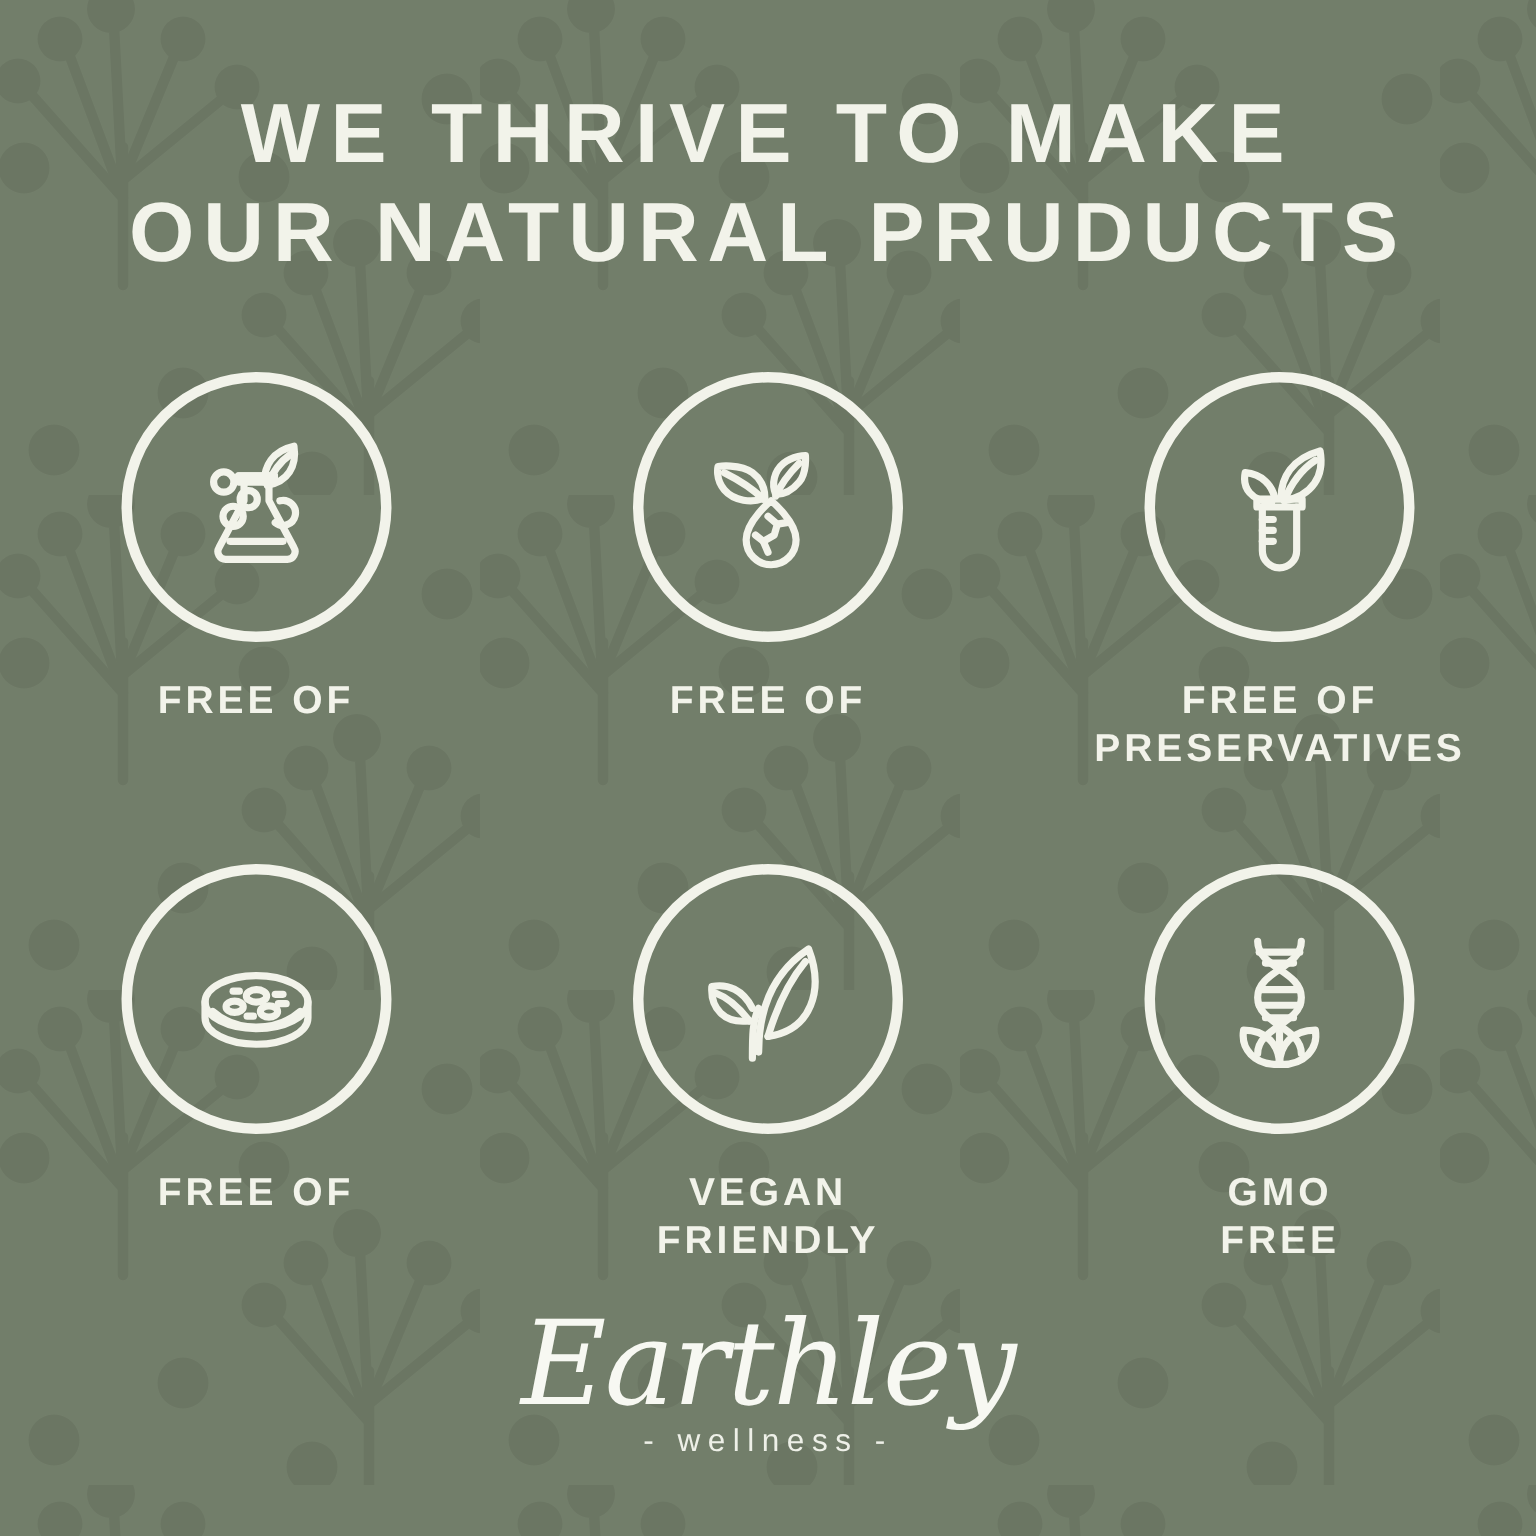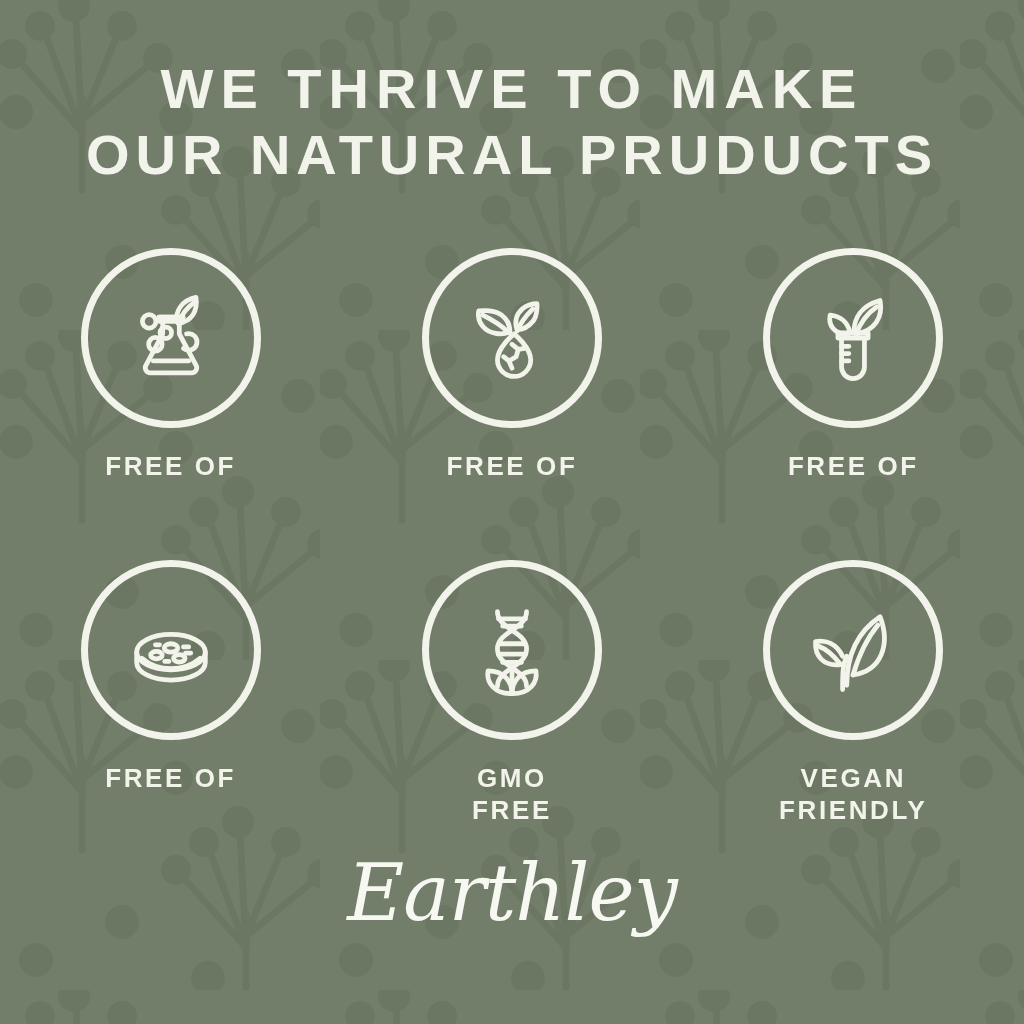--- a/index.html
+++ b/index.html
@@ -54,21 +54,21 @@
     white-space: nowrap;
   }
   .headline .line-2 { letter-spacing: 6px; }
 
   
   .badge-grid {
     margin-top: 22px;
     width: 1024px;
     display: grid;
     grid-template-columns: repeat(3, 1fr);
-    row-gap: 78px;
+    row-gap: 62px;
   }
   .badge {
     display: flex;
     flex-direction: column;
     align-items: center;
   }
   .badge-ring {
     width: 180px;
     height: 180px;
     border-radius: 50%;
@@ -225,20 +225,21 @@
             <path class="st" d="M39,58 L46,58"></path>
             <path class="st" d="M39,65 L46,65"></path>
             <path class="st" d="M39,72 L46,72"></path>
             <path class="st" d="M51,44 C51,31 58,19 76,14 C79,30 71,43 53,46"></path>
             <path class="st" d="M53,46 C57,36 64,26 73,20"></path>
             <path class="st" d="M47,44 C45,36 39,29 28,28 C26,38 32,46 45,47"></path>
           </svg>
         </div>
         <div class="badge-label">
           <span class="l">FREE OF</span>
+          <span class="l">PRESERVATIVES</span>
         </div>
       </div>
 
       <div class="badge">
         <div class="badge-ring">
           <svg viewBox="0 0 100 100">
             <ellipse class="st" cx="50" cy="52" rx="33" ry="17"></ellipse>
             <path class="st" d="M17,52 L17,62 a33,17 0 0 0 66,0 L83,52"></path>
             <path class="st" d="M22,58 C30,65 40,68 50,68 C60,68 70,65 78,58"></path>
             <ellipse class="st" cx="50" cy="48" rx="6.5" ry="4"></ellipse>
@@ -251,54 +252,55 @@
           </svg>
         </div>
         <div class="badge-label">
           <span class="l">FREE OF</span>
         </div>
       </div>
 
       <div class="badge">
         <div class="badge-ring">
           <svg viewBox="0 0 100 100">
+            <path class="st" d="M44,84 C44,58 52,34 76,18 C86,44 78,70 50,74"></path>
+            <path class="st" d="M50,74 C56,54 64,38 74,26"></path>
+            <path class="st" d="M40,56 C34,44 24,40 14,42 C13,56 22,66 38,64"></path>
+            <path class="st" d="M38,64 C32,56 24,49 16,46"></path>
+            <path class="st" d="M40,88 C40,74 40,64 44,56"></path>
+          </svg>
+        </div>
+        <div class="badge-label">
+          <span class="l">VEGAN</span>
+          <span class="l">FRIENDLY</span>
+        </div>
+      </div>
+
+      <div class="badge">
+        <div class="badge-ring">
+          <svg viewBox="0 0 100 100">
             <path class="st" d="M36,13 C36,30 64,32 64,49 C64,66 36,68 36,85"></path>
             <path class="st" d="M64,13 C64,30 36,32 36,49 C36,66 64,68 64,85"></path>
             <path class="st" d="M37,20 L63,20"></path>
             <path class="st" d="M41,27 L59,27"></path>
             <path class="st" d="M38,44 L62,44"></path>
             <path class="st" d="M37,54 L63,54"></path>
             <path class="st" d="M41,62 L59,62"></path>
             <path class="st" d="M50,72 L50,92"></path>
             <path class="st" d="M50,92 C50,80 42,70 27,70 C25,82 34,92 49,92 Z"></path>
             <path class="st" d="M50,92 C50,80 58,70 73,70 C75,82 66,92 51,92 Z"></path>
           </svg>
         </div>
         <div class="badge-label">
           <span class="l">GMO</span>
           <span class="l">FREE</span>
         </div>
       </div>
 
-      <div class="badge">
-        <div class="badge-ring">
-          <svg viewBox="0 0 100 100">
-            <path class="st" d="M44,84 C44,58 52,34 76,18 C86,44 78,70 50,74"></path>
-            <path class="st" d="M50,74 C56,54 64,38 74,26"></path>
-            <path class="st" d="M40,56 C34,44 24,40 14,42 C13,56 22,66 38,64"></path>
-            <path class="st" d="M38,64 C32,56 24,49 16,46"></path>
-            <path class="st" d="M40,88 C40,74 40,64 44,56"></path>
-          </svg>
-        </div>
-        <div class="badge-label">
-          <span class="l">VEGAN</span>
-          <span class="l">FRIENDLY</span>
-        </div>
-      </div>
-
     </div>
 
     <div class="logo">
       <span class="logo-word">Earthley</span>
+      <span class="logo-sub">- wellness -</span>
     </div>
 
   </div>
 </div>
 
 </body></html>

